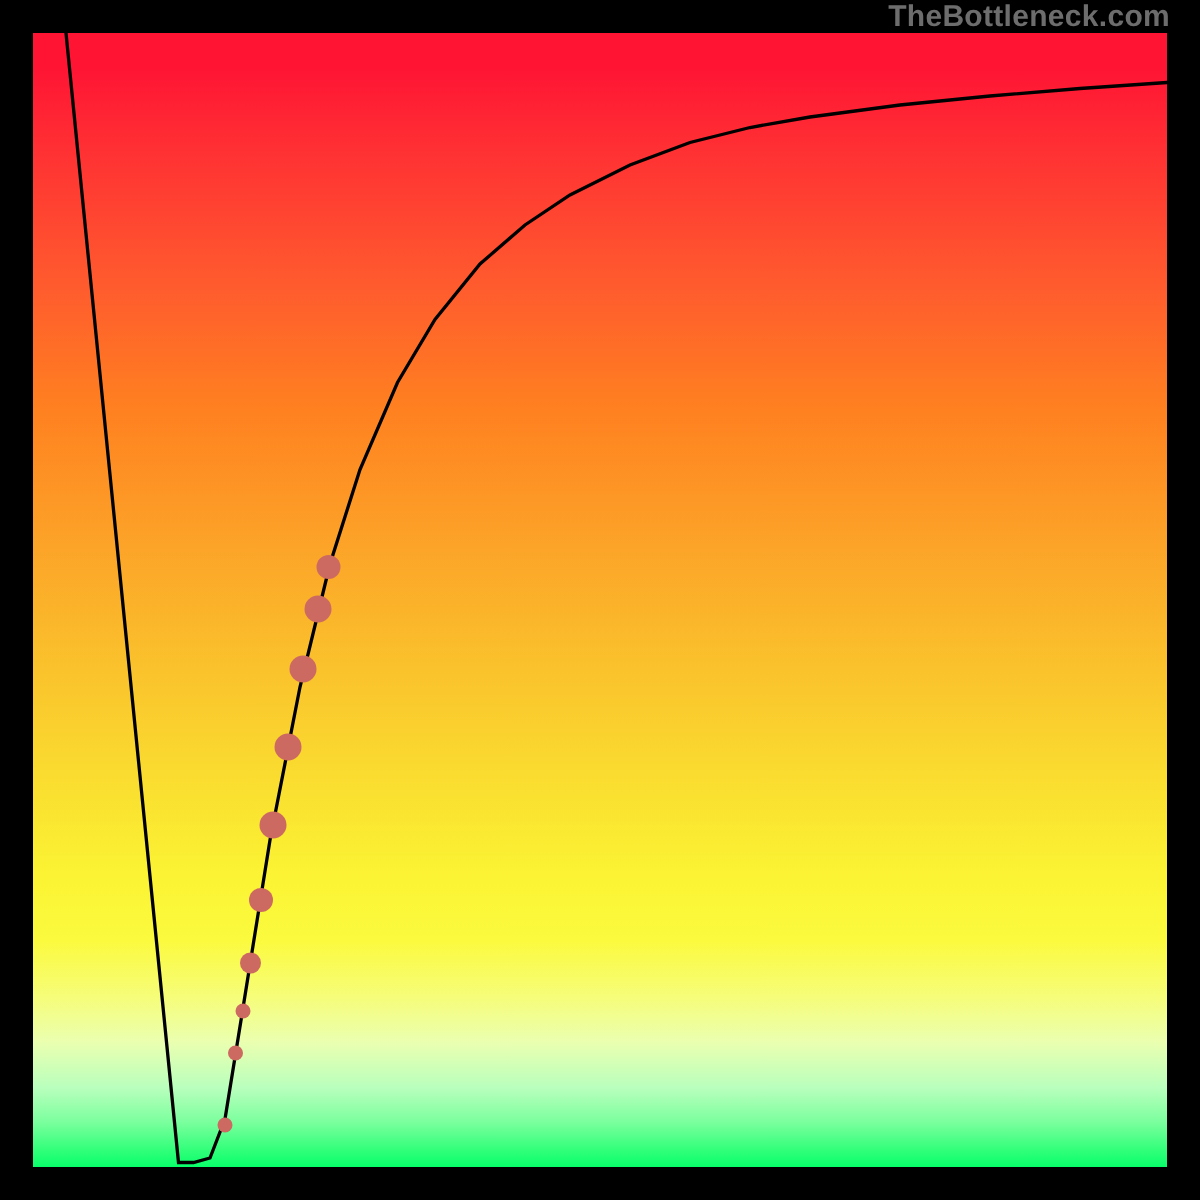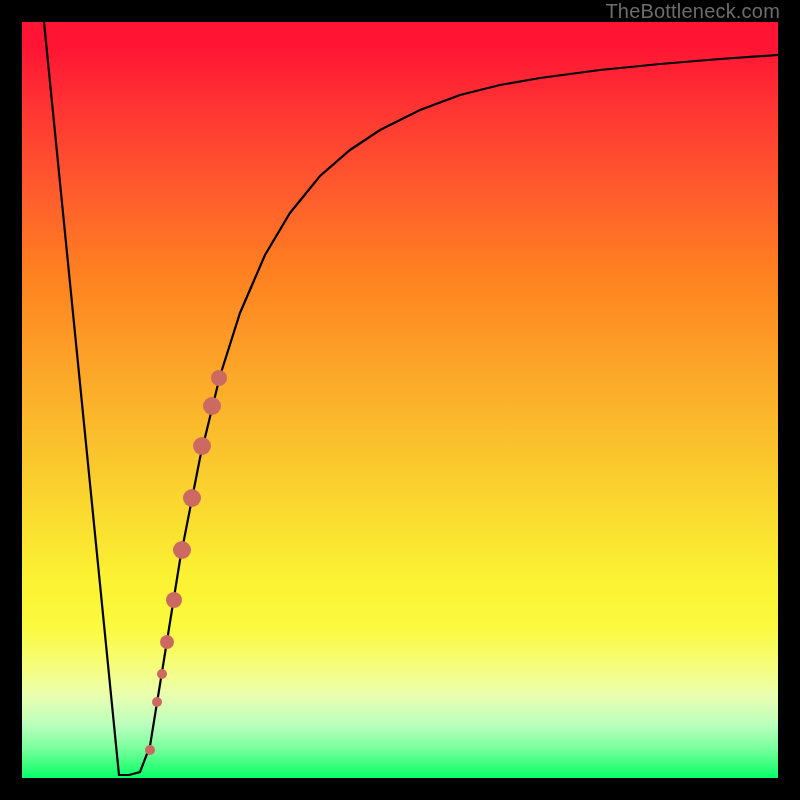--- a/index.html
+++ b/index.html
@@ -50,21 +50,21 @@
     width: 756px;
     height: 756px;
   }
   .watermark {
     position: absolute;
     top: 0px;
     right: 20px;
     color: #6d6d6d;
     font-family: Arial, Helvetica, sans-serif;
     font-size: 20px;
-    font-weight: 400;
+    font-weight: 700;
     letter-spacing: 0.2px;
   }
 </style>
 </head>
 <body>
 
 <div class="frame">
   <div class="plot-gradient"></div>
 
   <svg class="curve-svg" viewBox="0 0 756 756">

